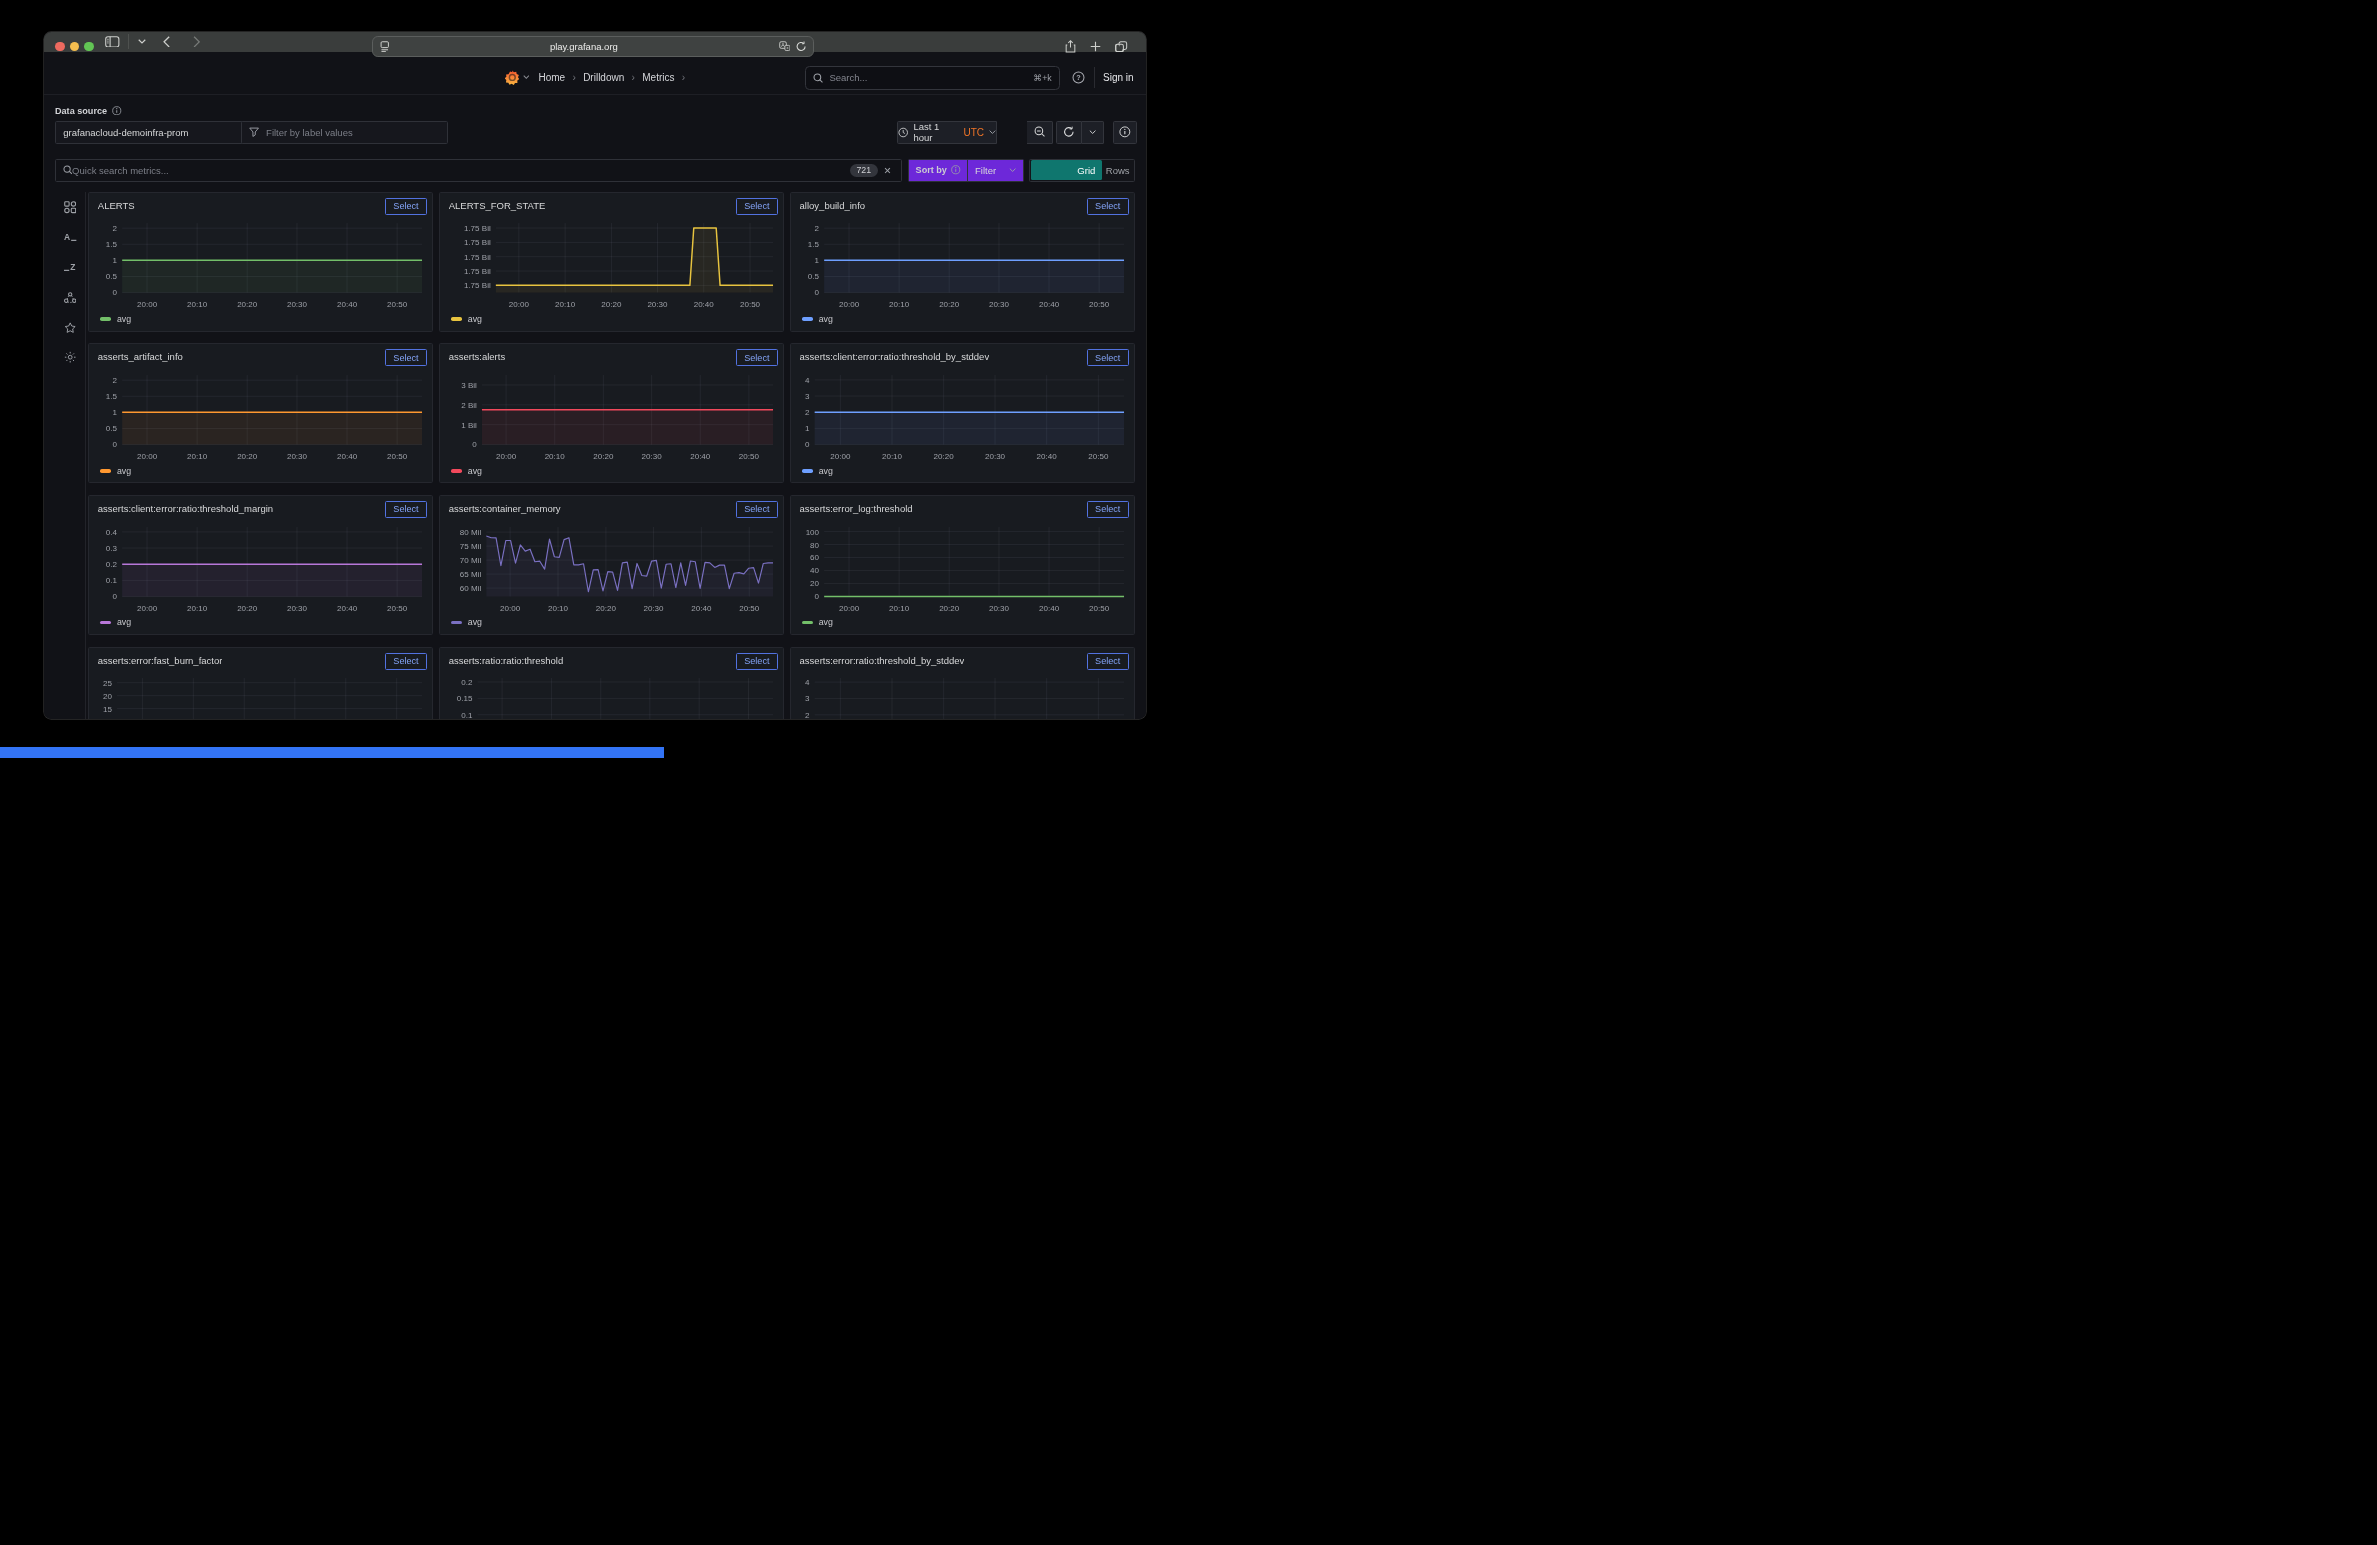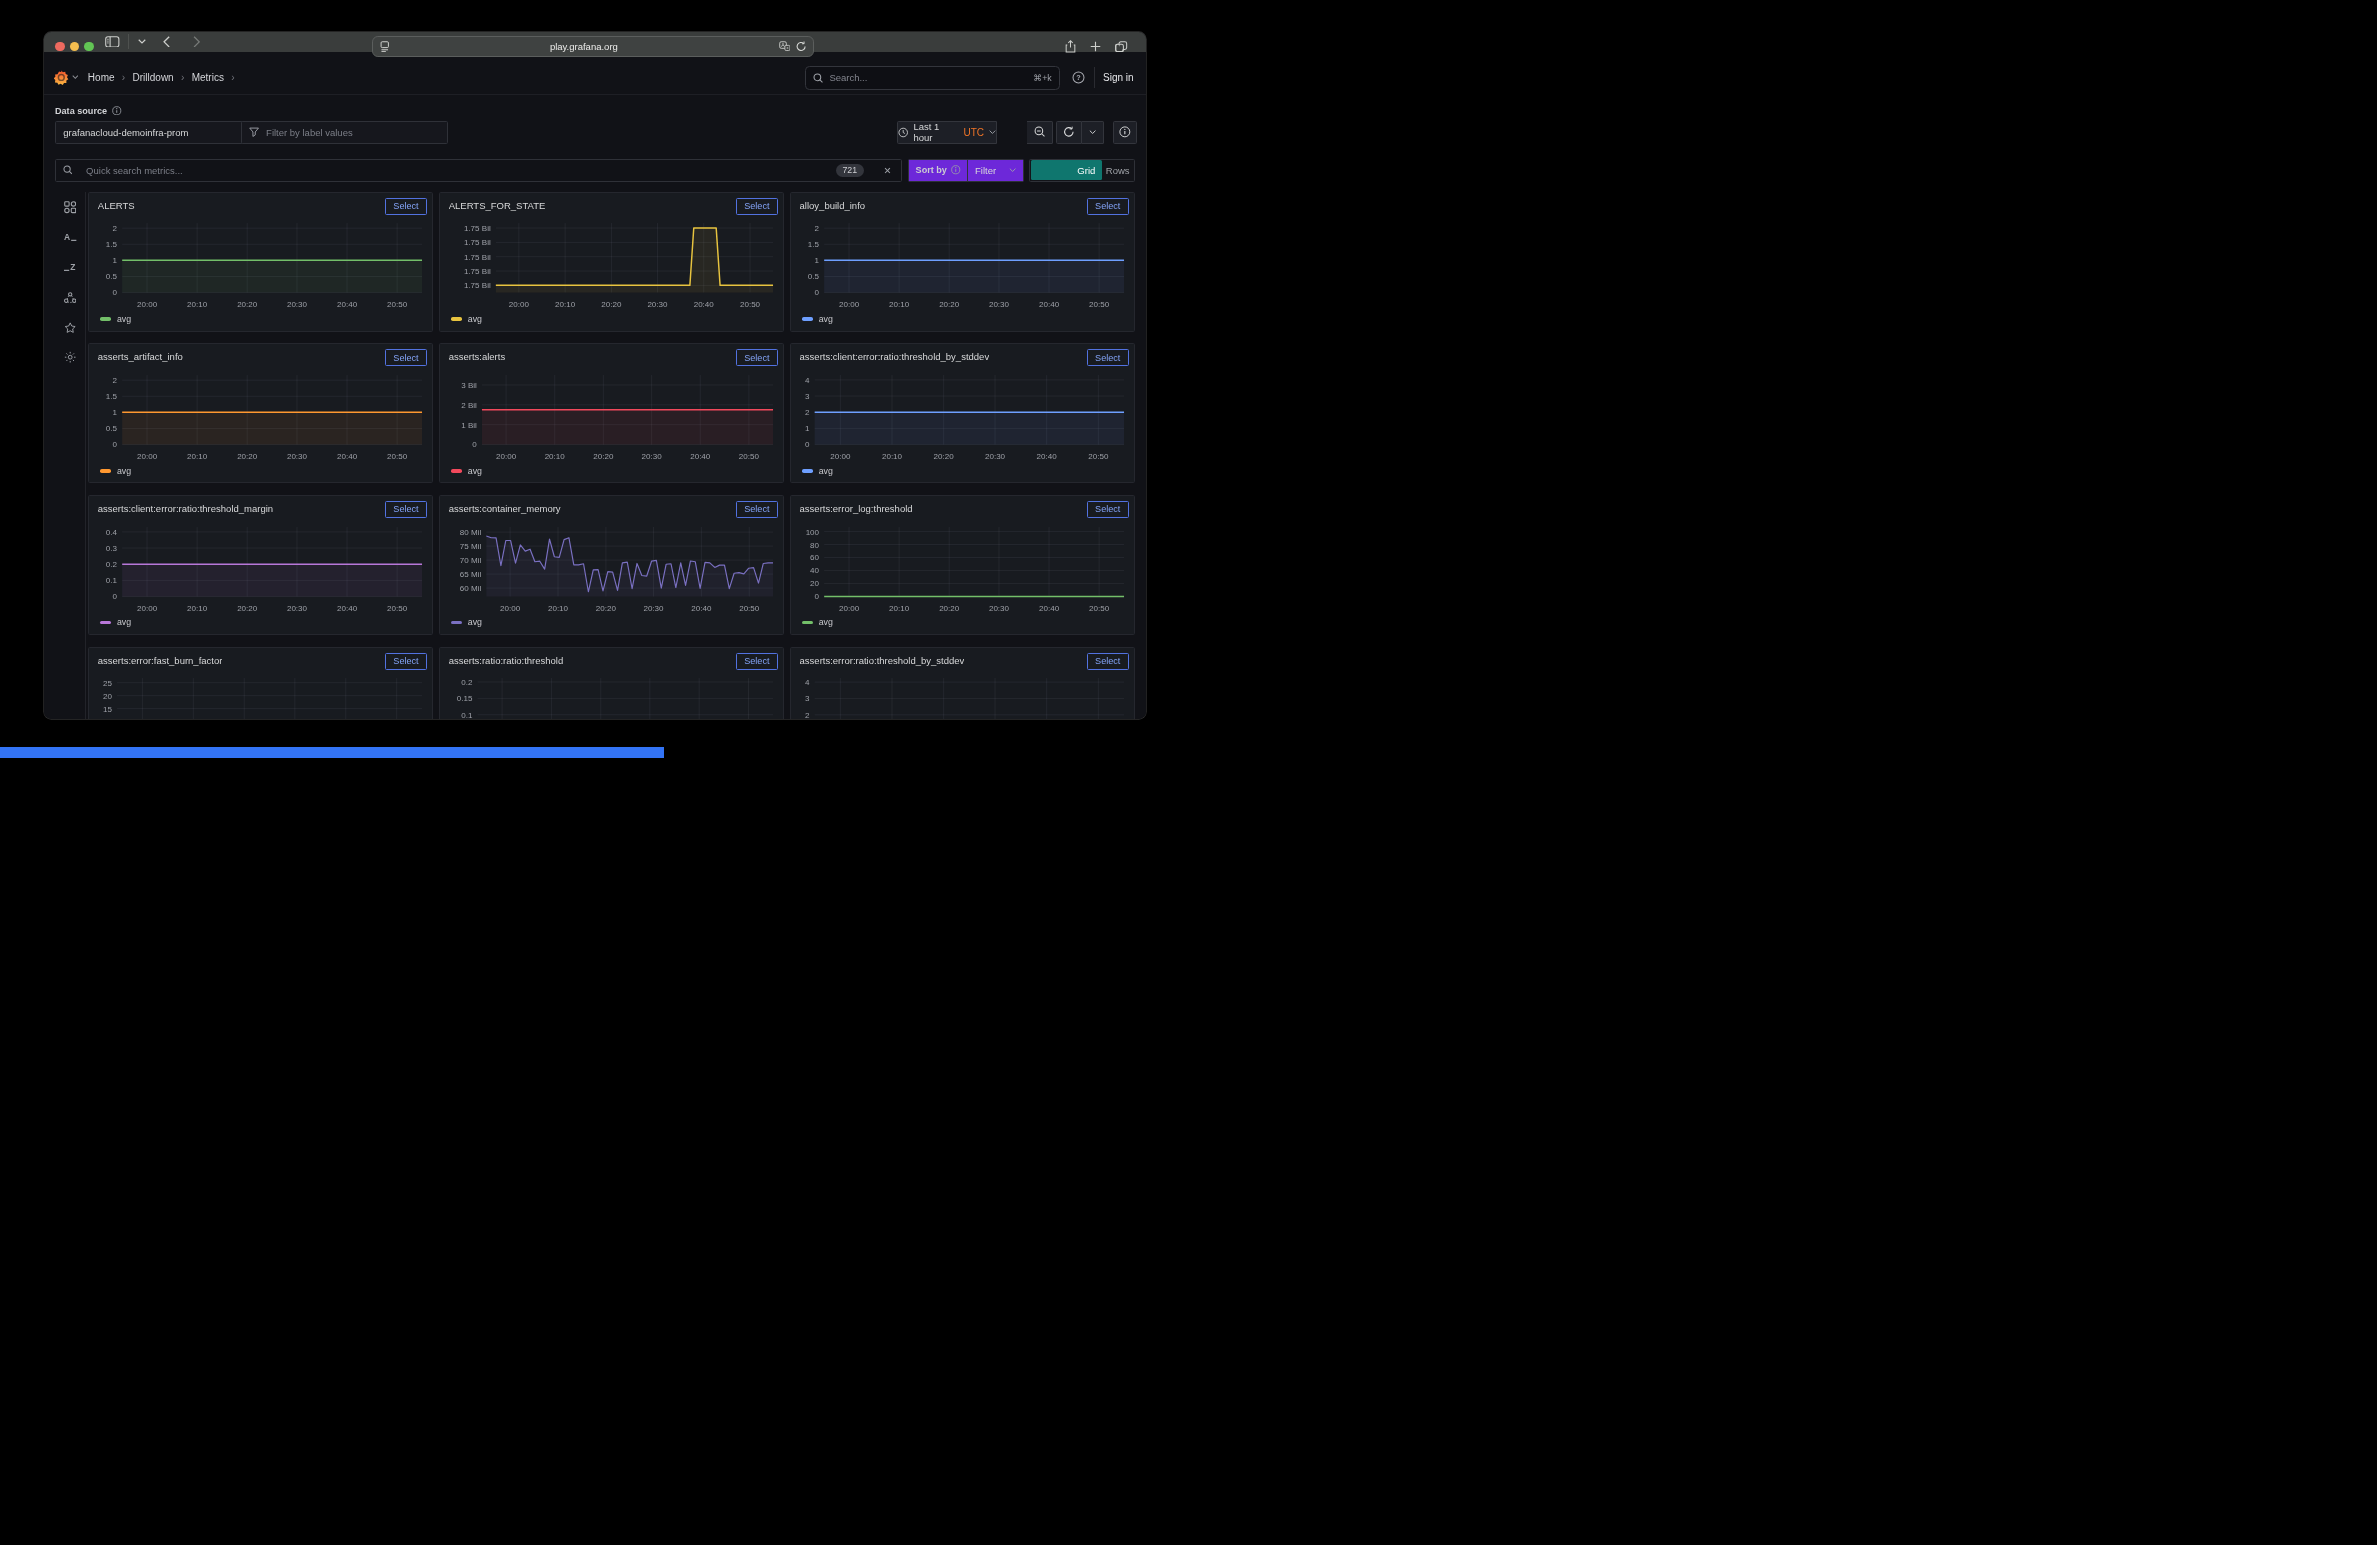--- a/index.html
+++ b/index.html
@@ -21,21 +21,21 @@
   .tb-sep { width:0.7px; height:14.6px; background:#4e514f; }
   .url-bar { position:absolute; left:328px; top:4.4px; width:442px; height:21px;
     background:#3f4241; border:0.7px solid #5b5e5d; border-radius:5.9px;
     display:flex; align-items:center; padding:0 6.6px; }
   .url-text { flex:1; text-align:center; color:#ededeb; font-size:9.5px; }
   .tb-right { position:absolute; right:18.3px; top:0; height:30px; display:flex; align-items:center; gap:14px; }
 
   
   .app { position:absolute; left:0; top:30px; right:0; bottom:0; background:#111217; }
   .app-header { height:33px; border-bottom:0.7px solid #1e1f25; display:flex; align-items:center;
-    padding:0 10.2px; position:relative; }
+    padding:0 10.2px; position:relative;justify-content:center; }
   .crumbs { display:flex; align-items:center; gap:7.3px; margin-left:8.8px; }
   .crumb { color:#d5d6da; font-size:10px; font-weight:500; cursor:pointer; }
   .crumb-sep { color:#71737b; font-size:10.2px; }
   .hdr-search { position:absolute; left:761px; top:4.4px; width:255px; height:24px;
     background:#0e0f14; border:0.7px solid #33353c; border-radius:4.4px;
     display:flex; align-items:center; gap:5.9px; padding:0 7.3px; }
   .hdr-search .ph { flex:1; color:#83858e; font-size:9.5px; }
   .kbd { color:#9da0a7; font-size:8.8px; }
   .help-btn { position:absolute; left:1028px; top:9.5px; color:#a8aab1; }
   .hdr-sep { position:absolute; left:1050px; top:5.9px; width:0.7px; height:21px; background:#2a2b31; }
@@ -54,21 +54,21 @@
   .time-main { width:100px; gap:5.1px; border-radius:1.5px 0 0 1.5px; }
   .zoom-out { width:26px; border-left:none; border-radius:0 1.5px 1.5px 0; }
   .refresh-group { position:absolute; left:1012px; top:59px; height:23.4px; display:flex; }
   .refresh-btn { width:26px; border-radius:1.5px 0 0 1.5px; }
   .refresh-chev { width:22px; border-left:none; border-radius:0 1.5px 1.5px 0; }
   .info-btn { position:absolute; left:1069px; top:59px; width:24px; height:23.4px; border-radius:1.5px; }
   .utc { font-size:10px; font-weight:400; }
 
   .quick { position:absolute; left:11px; top:97px; width:847px; height:23px;
     background:#111217; border:0.7px solid #2f3138; border-radius:1.5px;
-    display:flex; align-items:center; gap:14px; padding:0 6.6px; }
+    display:flex; align-items:center; gap:0; padding:0 6.6px; }
   .quick .ph { flex:1; color:#7c7f88; font-size:9.5px; }
   .count-pill { background:#33353c; border-radius:7.3px; padding:1.5px 6.6px; color:#cfd0d4; font-size:8.8px; }
   .clear-x { color:#9da0a7; font-size:9.5px; margin:0 2.9px 0 5.9px; cursor:pointer; }
 
   .sort-box { position:absolute; left:864px; top:97px; width:116px; height:23px;
     background:#6d28d9; border:0.7px solid #2f3138; border-radius:1.5px; display:flex; align-items:stretch; }
   .sort-label { display:flex; align-items:center; gap:4.4px; padding:0 6.6px; color:#cbccd1;
     font-size:9.1px; font-weight:700; border-right:0.7px solid #2f3138; }
   .sort-value { flex:1; display:flex; align-items:center; justify-content:space-between;
     padding:0 6.6px; color:#d8d9da; font-size:9.5px; cursor:pointer; }

